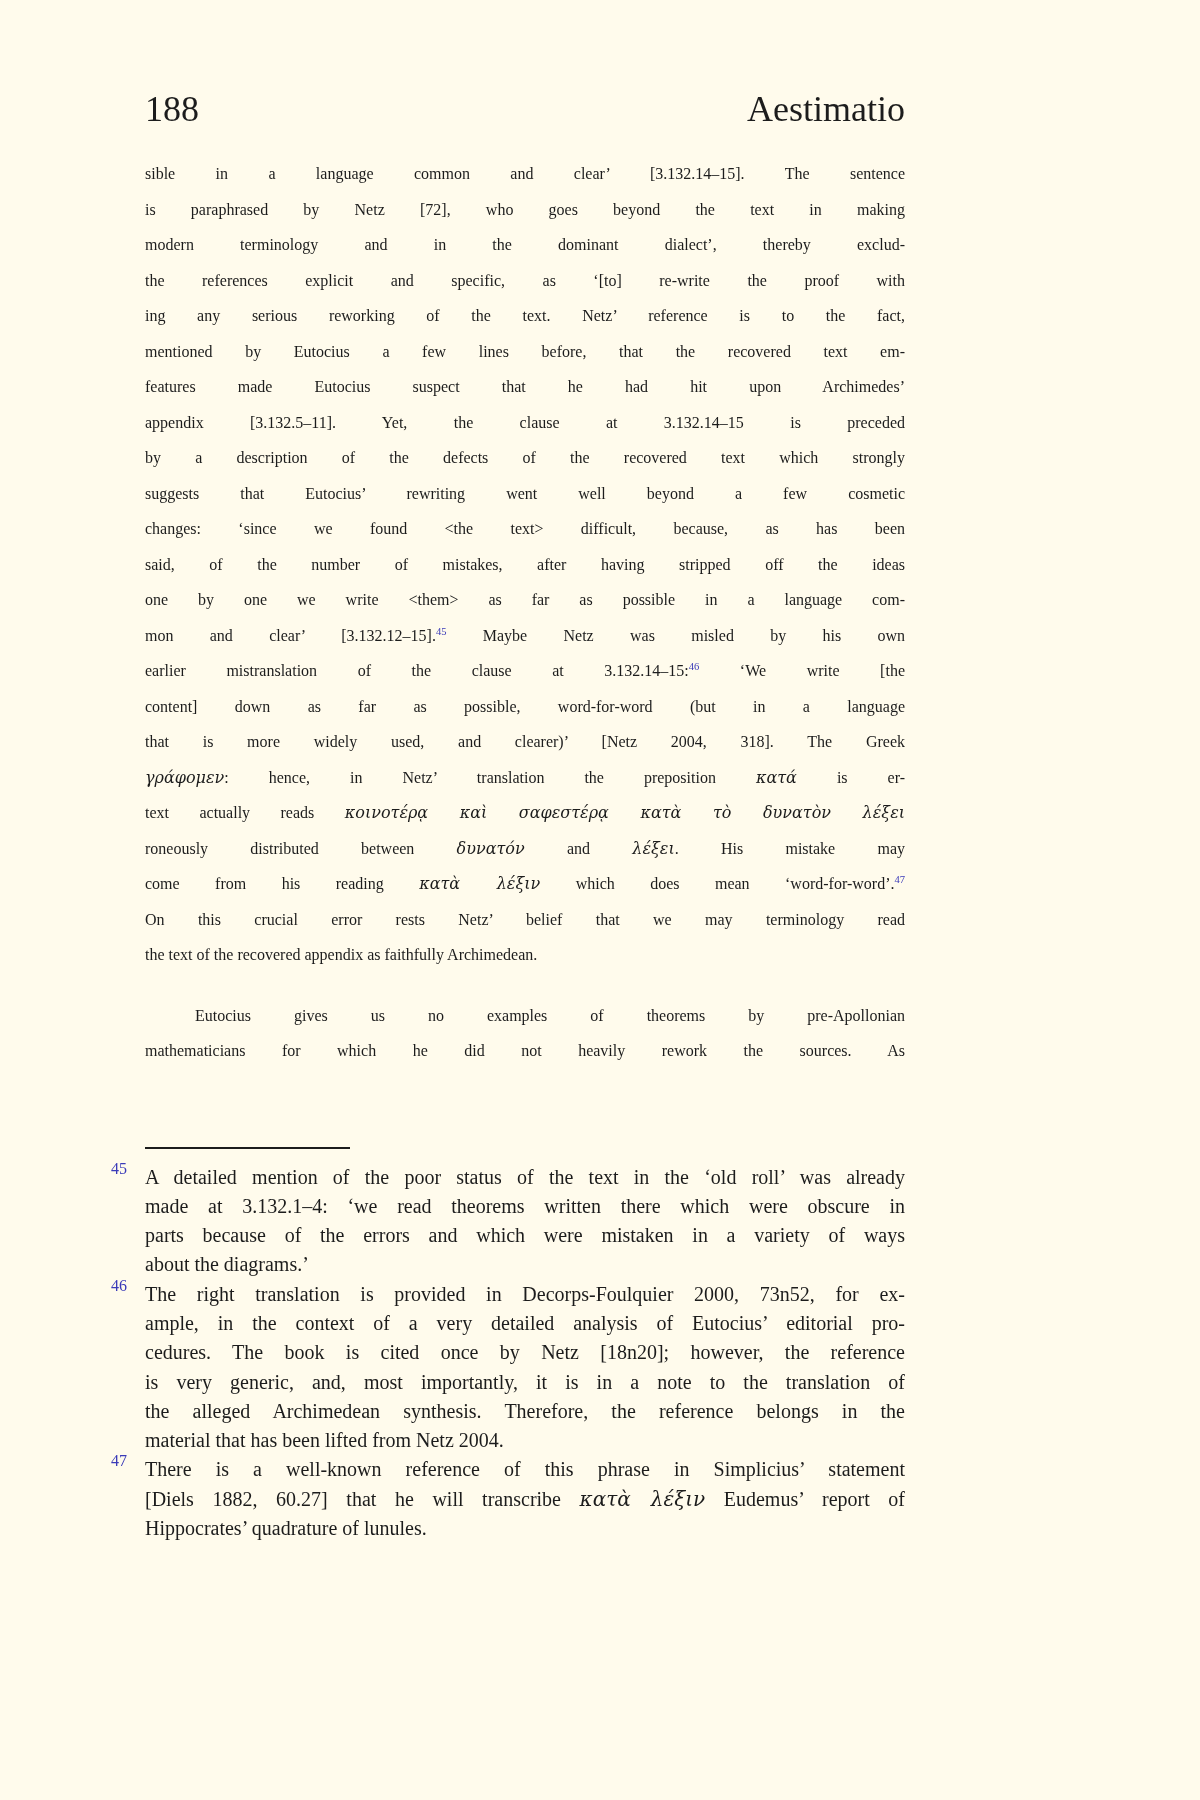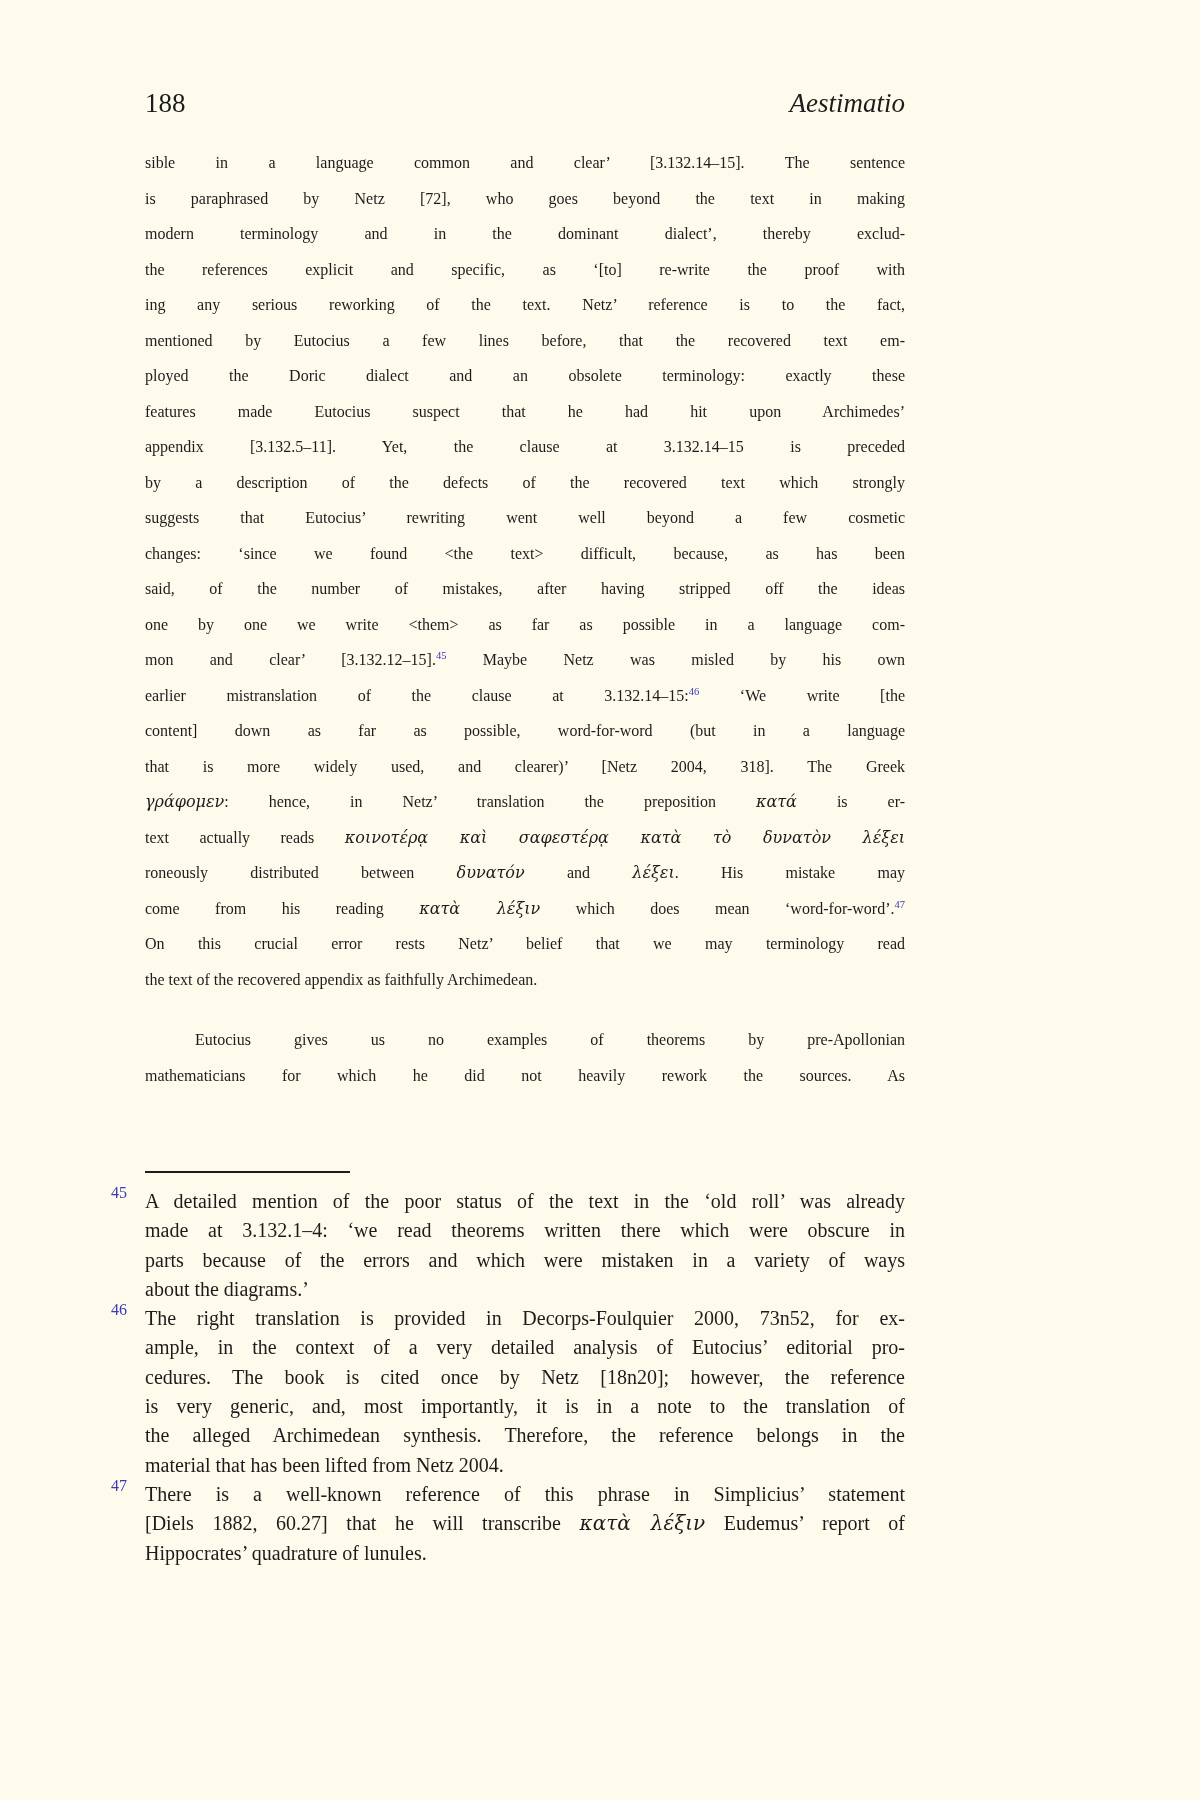--- a/index.html
+++ b/index.html
@@ -16,23 +16,23 @@
     color:var(--ink);
     font-family:"Liberation Serif","DejaVu Serif",serif;
     overflow:hidden;
   }
   .running-head{
     width:760px;
     margin:88px 0 0 145px;
     display:flex;
     justify-content:space-between;
     align-items:baseline;
-    font-size:27px;
+    font-size:36px;
   }
-  .journal-title{font-style:italic;}
+  .journal-title{}
   .body-text{
     width:760px;
     margin:26px 0 0 145px;
     font-size:16px;
   }
   .paragraph + .paragraph{margin-top:25px;}
   .line{
     line-height:35.5px;
     text-align:justify;
     text-align-last:justify;
@@ -80,21 +80,20 @@
   </div>
 
   <div class="body-text" id="body-text">
       <div class="paragraph">
         <div class="line"><span>sible in a language common and clear’ [3.132.14–15].  The sentence</span></div>
         <div class="line"><span>is paraphrased by Netz [72], who goes beyond the text in making</span></div>
         <div class="line"><span>modern terminology and in the dominant dialect’, thereby exclud-</span></div>
         <div class="line"><span>the references explicit and specific, as ‘[to] re-write the proof with</span></div>
         <div class="line"><span>ing any serious reworking of the text.  Netz’ reference is to the fact,</span></div>
         <div class="line"><span>mentioned by Eutocius a few lines before, that the recovered text em-</span></div>
-        <div class="line"><span>ployed the Doric dialect and an obsolete terminology: exactly these</span></div>
         <div class="line"><span>features made Eutocius suspect that he had hit upon Archimedes’</span></div>
         <div class="line"><span>appendix [3.132.5–11].  Yet, the clause at 3.132.14–15 is preceded</span></div>
         <div class="line"><span>by a description of the defects of the recovered text which strongly</span></div>
         <div class="line"><span>suggests that Eutocius’ rewriting went well beyond a few cosmetic</span></div>
         <div class="line"><span>changes: ‘since we found &lt;the text&gt; difficult, because, as has been</span></div>
         <div class="line"><span>said, of the number of mistakes, after having stripped off the ideas</span></div>
         <div class="line"><span>one by one we write &lt;them&gt; as far as possible in a language com-</span></div>
         <div class="line"><span>mon and clear’ [3.132.12–15].</span><sup class="fnref">45</sup><span> Maybe Netz was misled by his own</span></div>
         <div class="line"><span>earlier mistranslation of the clause at 3.132.14–15:</span><sup class="fnref">46</sup><span> ‘We write [the</span></div>
         <div class="line"><span>content] down as far as possible, word-for-word (but in a language</span></div>

